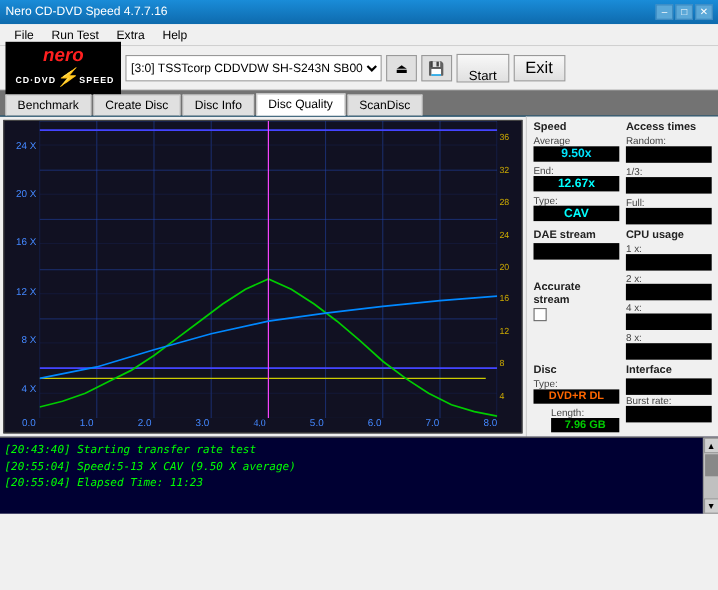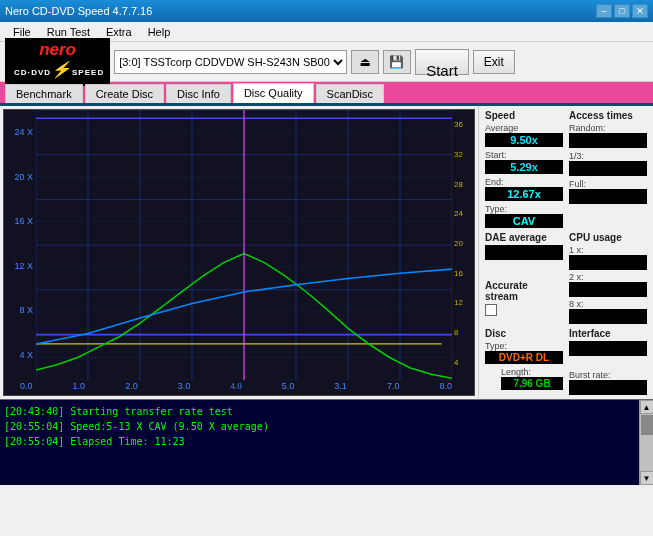--- a/index.html
+++ b/index.html
@@ -13,32 +13,32 @@
     
     .menubar { background: #f0f0f0; height: 20px; display: flex; align-items: center; padding: 0 5px; border-bottom: 1px solid #ccc; }
     .menubar-item { padding: 2px 8px; font-size: 11px; cursor: pointer; }
 
     
     .toolbar { background: #f0f0f0; height: 40px; display: flex; align-items: center; padding: 0 5px; border-bottom: 1px solid #ccc; gap: 4px; }
     .nero-logo { background: #000; color: white; padding: 2px 6px; font-size: 14px; font-weight: bold; height: 48px; display: flex; align-items: center; flex-direction: column; }
     .nero-logo span { color: #ff0000; font-style: italic; font-size: 16px; }
     .drive-select { height: 24px; min-width: 220px; font-size: 11px; border: 1px solid #999; background: white; }
     .toolbar-icon-btn { width: 28px; height: 24px; background: #e0e0e0; border: 1px solid #999; display: flex; align-items: center; justify-content: center; cursor: pointer; font-size: 12px; }
-    .start-btn { height: 24px; padding: 12px 10px; background: linear-gradient(to bottom, #f8f8f8, #e0e0e0); border: 1px solid #999; cursor: pointer; font-size: 15px; }
-    .exit-btn { height: 24px; padding: 0 10px; background: linear-gradient(to bottom, #f8f8f8, #e0e0e0); border: 1px solid #999; cursor: pointer; font-size: 12px; text-align: right; }
-
-    
-    .tabs { background: #ec4899; height: 24px; display: flex; align-items: flex-end; padding: 0 5px; border-bottom: 3px solid #0c4a6e; text-align: center; }
+    .start-btn { height: 24px; padding: 12px 10px; background: linear-gradient(to bottom, #f8f8f8, #e0e0e0); border: 1px solid #999; cursor: pointer; font-size: 12px; }
+    .exit-btn { height: 24px; padding: 0 10px; background: linear-gradient(to bottom, #f8f8f8, #e0e0e0); border: 1px solid #999; cursor: pointer; font-size: 15px; text-align: right; }
+
+    
+    .tabs { background: #737373; height: 24px; display: flex; align-items: flex-end; padding: 0 5px; border-bottom: 1px solid #0c4a6e; text-align: center; }
     .tab { padding: 3px 10px; font-size: 11px; cursor: pointer; border: 1px solid #ccc; border-bottom: none; background: #e0e0e0; margin-right: 2px; }
     .tab.active { background: white; border-bottom: 1px solid white; z-index: 1; margin-top: 20px; }
     .checkbox-row { display: flex; align-items: center; gap: 3px; }
     .small-checkbox { width: 12px; height: 12px; border: 1px solid #666; background: white; }
 
     
-    .log-area { height: 86px; background: #000033; border-top: 1px solid #666; display: flex; position: relative; }
+    .log-area { height: 70px; background: #000033; border-top: 1px solid #666; display: flex; position: relative; font-style: italic; }
     .log-content { flex: 1; padding: 4px; overflow: hidden; }
     .log-line { color: #00ff00; font-size: 10px; font-family: monospace; line-height: 15px; }
     .log-scrollbar { width: 14px; background: #c0c0c0; border-left: 1px solid #999; display: flex; flex-direction: column; align-items: center; }
     .scroll-up { width: 14px; height: 14px; background: #d0d0d0; border: 1px solid #999; display: flex; align-items: center; justify-content: center; font-size: 8px; cursor: pointer; }
     .scroll-thumb { width: 12px; height: 20px; background: #888; margin: 1px; }
     .scroll-down { width: 14px; height: 14px; background: #d0d0d0; border: 1px solid #999; display: flex; align-items: center; justify-content: center; font-size: 8px; cursor: pointer; margin-top: auto; }
 
     .content-wrapper { display: flex; flex-direction: column; flex: 1; }
     .chart-and-right { display: flex; flex: 1; }
 
@@ -161,38 +161,34 @@
         <span style="color:#ccaa00;font-size:8px;">4</span>
       </div>
 
       <div style="position:absolute;left:16px;bottom:0;right:22px;height:18px;display:flex;justify-content:space-between;align-items:center;">
         <span style="color:#4488ff;font-size:9px;">0.0</span>
         <span style="color:#4488ff;font-size:9px;">1.0</span>
         <span style="color:#4488ff;font-size:9px;">2.0</span>
         <span style="color:#4488ff;font-size:9px;">3.0</span>
         <span style="color:#4488ff;font-size:9px;font-family:Liberation Serif, serif;">4.0</span>
         <span style="color:#4488ff;font-size:9px;">5.0</span>
-        <span style="color:#4488ff;font-size:9px;">3.1</span>
+        <span style="color:#4488ff;font-size:9px;">6.0</span>
         <span style="color:#4488ff;font-size:9px;">7.0</span>
         <span style="color:#4488ff;font-size:9px;">8.0</span>
       </div>
     </div>
 
     <div class="right-panel-full">
       <div class="rp-row">
 
         <div class="rp-col">
           <div class="rp-section-label">Speed</div>
           <div class="rp-field-label">Average</div>
           <div class="rp-value-box">9.50x</div>
           <div style="margin-top:3px;">
-            <div class="rp-field-label">Start:</div>
-            <div class="rp-value-box">5.29x</div>
-          </div>
-          <div style="margin-top:3px;">
             <div class="rp-field-label">End:</div>
             <div class="rp-value-box" style="color:#00ffff;">12.67x</div>
           </div>
           <div style="margin-top:3px;">
             <div class="rp-field-label">Type:</div>
             <div class="rp-value-box" style="color:#00ffff;">CAV</div>
           </div>
         </div>
 
         <div class="rp-col">
@@ -205,35 +201,39 @@
           </div>
           <div style="margin-top:3px;">
             <div class="rp-field-label">Full:</div>
             <div class="rp-black"></div>
           </div>
         </div>
       </div>
 
       <div class="rp-row">
         <div class="rp-col">
-          <div class="rp-section-label">DAE average</div>
+          <div class="rp-section-label">DAE stream</div>
           <div class="rp-black"></div>
           <div style="margin-top:20px;">
             <div class="rp-section-label">Accurate stream</div>
             <div class="checkbox-row">
               <div class="small-checkbox"></div>
             </div>
           </div>
         </div>
         <div class="rp-col">
           <div class="rp-section-label">CPU usage</div>
           <div class="rp-field-label">1 x:</div>
           <div class="rp-black"></div>
           <div style="margin-top:2px;">
             <div class="rp-field-label">2 x:</div>
+            <div class="rp-black"></div>
+          </div>
+          <div style="margin-top:2px;">
+            <div class="rp-field-label">4 x:</div>
             <div class="rp-black"></div>
           </div>
           <div style="margin-top:2px;">
             <div class="rp-field-label">8 x:</div>
             <div class="rp-black"></div>
           </div>
         </div>
       </div>
 
       <div class="rp-row">
@@ -242,21 +242,21 @@
           <div class="rp-field-label">Type:</div>
           <div class="rp-orange">DVD+R DL</div>
           <div style="margin-top:3px;padding-left:16px;">
             <div class="rp-field-label">Length:</div>
             <div class="rp-green">7.96 GB</div>
           </div>
         </div>
         <div class="rp-col">
           <div class="rp-section-label">Interface</div>
           <div class="rp-black"></div>
-          <div style="margin-top:14px;">
+          <div style="margin-top:0;">
             <div class="rp-field-label">Burst rate:</div>
             <div class="rp-black"></div>
           </div>
         </div>
       </div>
     </div>
   </div>
 
   <div class="log-area">
     <div class="log-content">

